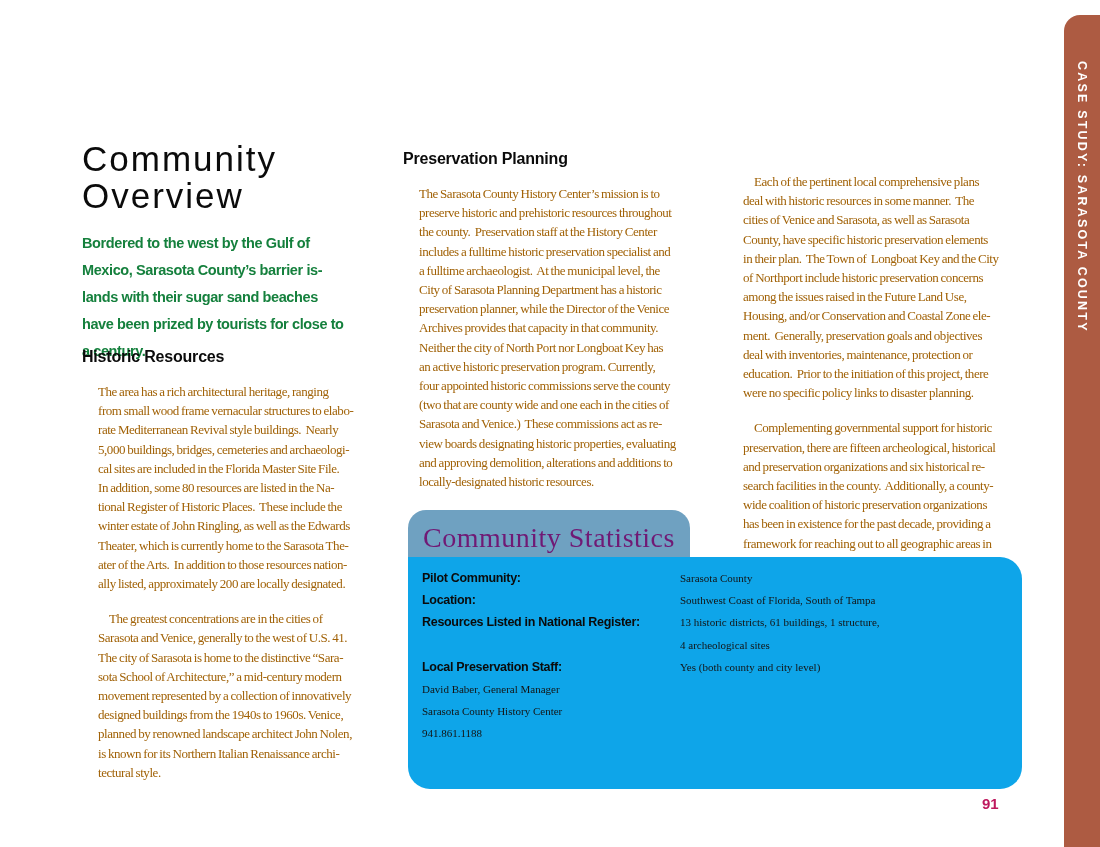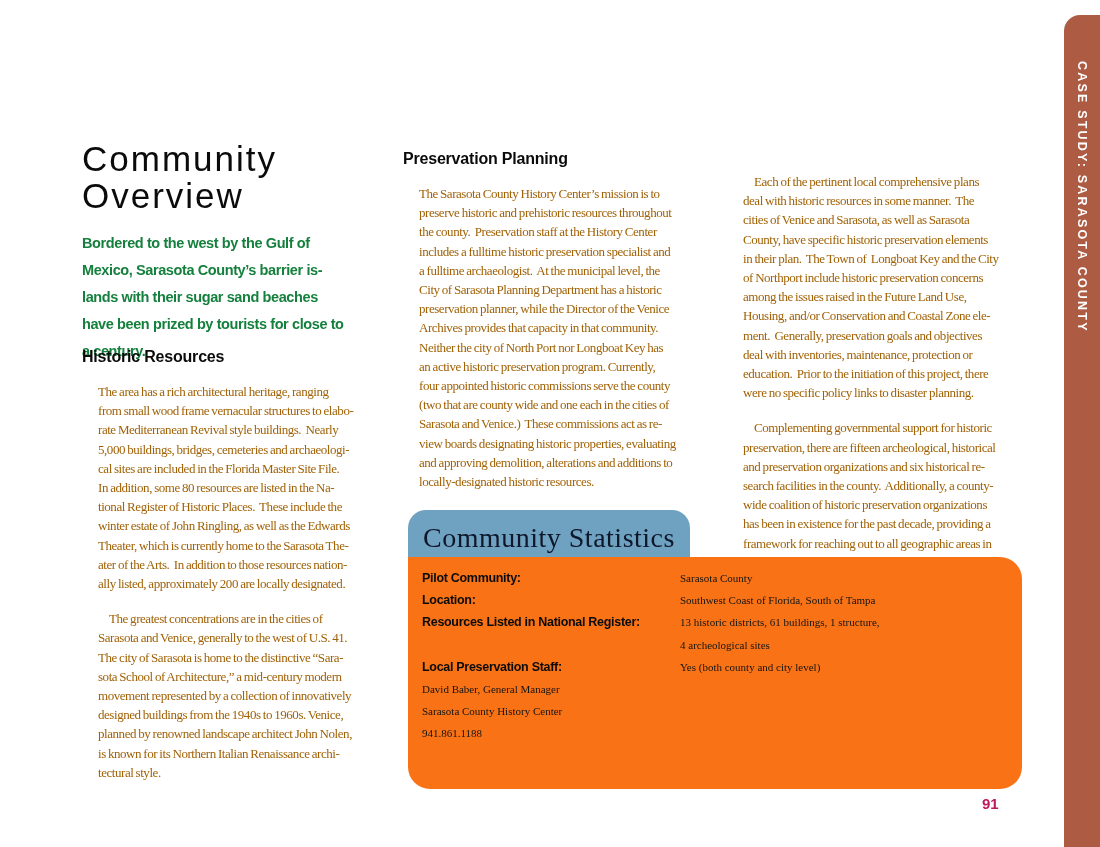--- a/index.html
+++ b/index.html
@@ -95,21 +95,21 @@
     background: #6FA1C1;
     border-radius: 18px 18px 0 0;
   }
   .stats-title {
     position: absolute; left: 15px; top: 12px;
     margin: 0;
     font-family: "Liberation Serif", serif;
     font-weight: normal;
     font-size: 28px;
     letter-spacing: 0.5px;
-    color: #0f172a;
+    color: #701a75;
     white-space: nowrap;
   }
   .stats-body {
     position: absolute; left: 0; top: 47px;
     width: 614px; height: 232px;
     background: #6FA1C1;
     border-radius: 0 22px 22px 22px;
     box-sizing: border-box;
     padding: 10px 14px 0 14px;
   }
@@ -224,21 +224,21 @@
 wide coalition of historic preservation organizations
 has been in existence for the past decade, providing a
 framework for reaching out to all geographic areas in
 the county.</p>
   </section>
 
   <section class="stats">
     <div class="stats-tab" style="background: rgb(111, 161, 193);">
       <h2 class="stats-title">Community Statistics</h2>
     </div>
-    <div class="stats-body" style="background: #f97316;">
+    <div class="stats-body" style="background: #0ea5e9;">
       <div class="stats-row">
         <span class="stats-label">Pilot Community:</span>
         <span class="stats-value">Sarasota County</span>
       </div>
       <div class="stats-row">
         <span class="stats-label">Location:</span>
         <span class="stats-value">Southwest Coast of Florida, South of Tampa</span>
       </div>
       <div class="stats-row">
         <span class="stats-label">Resources Listed in National Register:</span>

